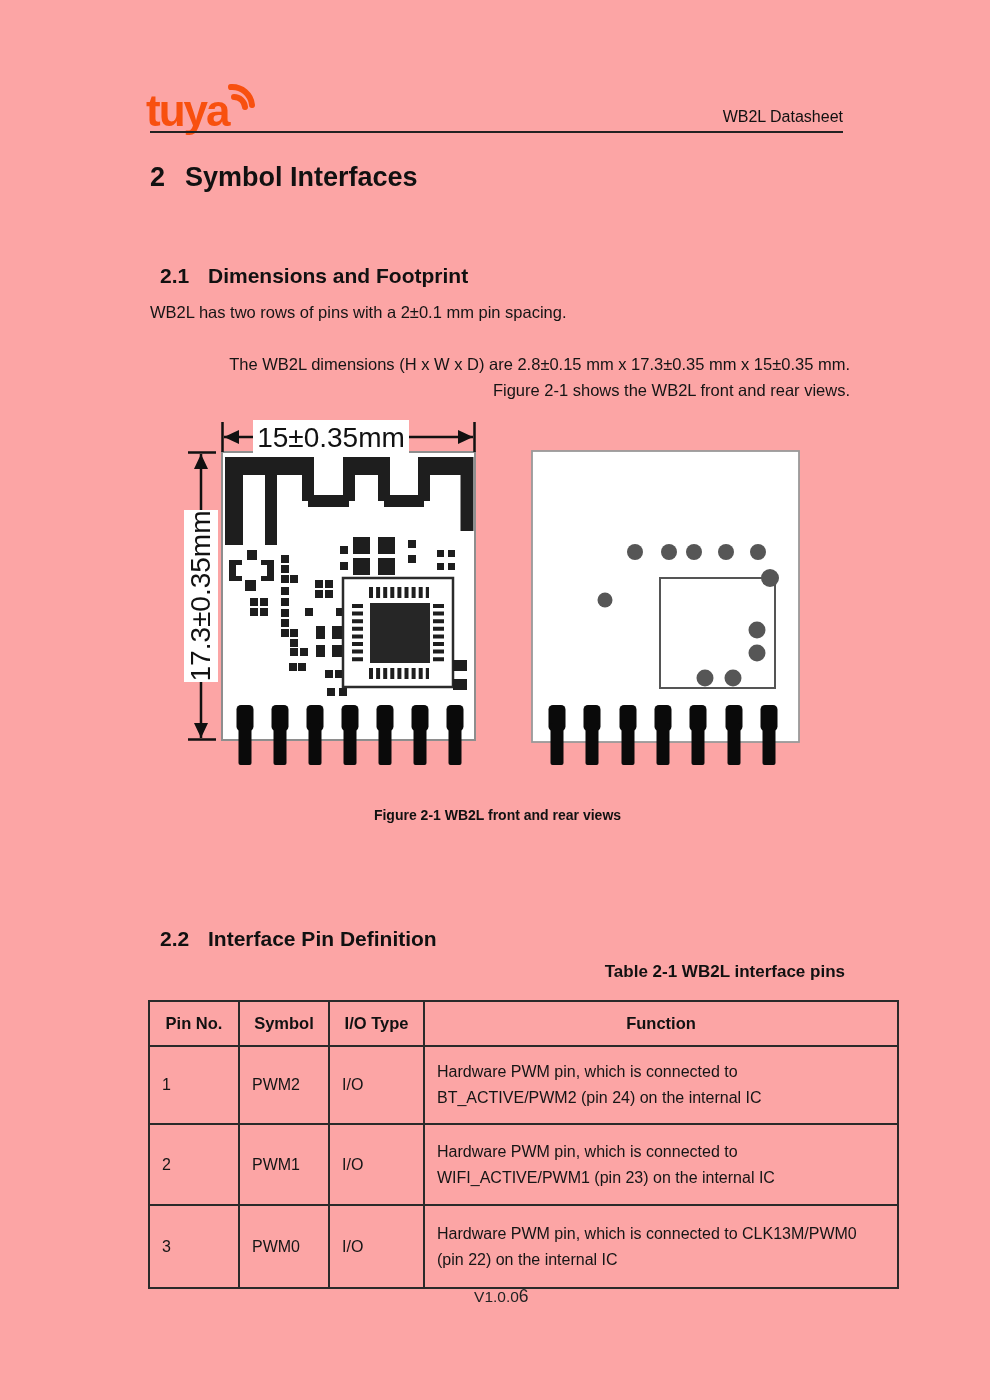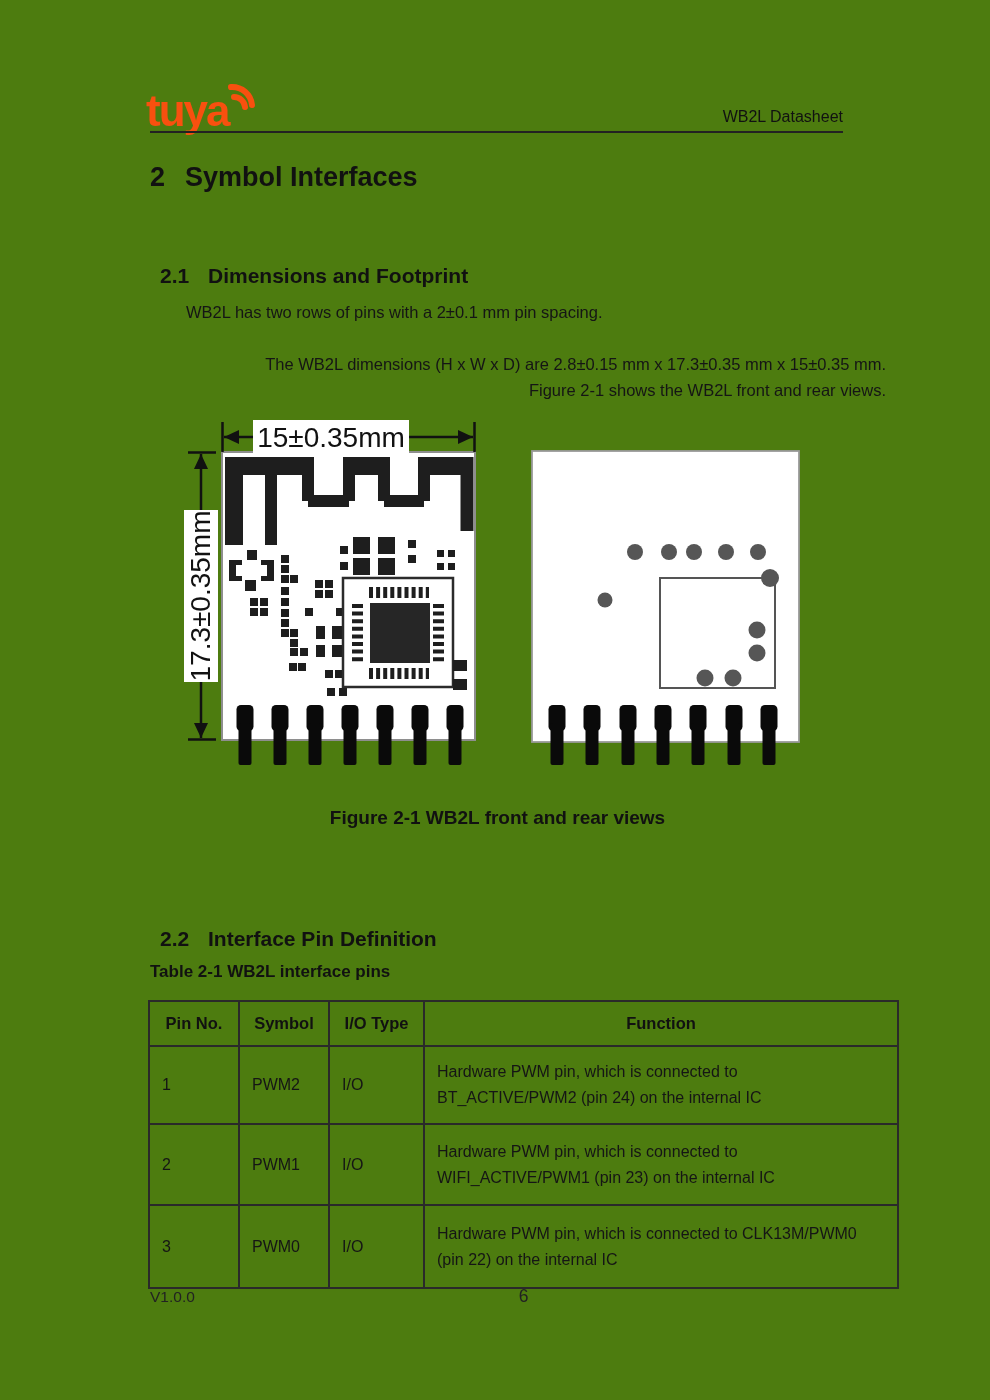--- a/index.html
+++ b/index.html
@@ -1,50 +1,50 @@
 <!DOCTYPE html>
 <html><head>
 <meta charset="utf-8">
 <style>
   html,body{margin:0;padding:0;background:#e8e8e8;}
   .page{
-    position:relative;width:990px;height:1400px;margin:0 auto;background:#4d7c0f;
+    position:relative;width:990px;height:1400px;margin:0 auto;background:#fca5a5;
     font-family:"Liberation Sans", sans-serif;color:#1a1a1a;overflow:hidden;
   }
   .abs{position:absolute;}
   
   .logo-wrap{left:146px;top:76px;width:130px;height:68px;}
   .doc-title{left:150px;top:108px;width:693px;text-align:right;font-size:16px;color:#111;}
   .header-rule{left:150px;top:131px;width:693px;height:2px;background:#222;}
   
   .h1{left:150px;top:162px;font-size:27px;font-weight:bold;color:#111;}
   .h1 .num{display:inline-block;width:35px;}
   .h2{font-size:21px;font-weight:bold;color:#111;margin-top:24px;}
   .h2 .num{display:inline-block;width:48px;}
   .h2-21{left:160px;top:240px;}
   .h2-22{left:160px;top:903px;}
   
-  .body-text{left:150px;width:700px;font-size:16.5px;line-height:26px;color:#151515;white-space:pre-line;margin-left:36px;}
+  .body-text{left:150px;width:700px;font-size:16.5px;line-height:26px;color:#151515;white-space:pre-line;}
   .p1{top:299px;}
   .p2{top:351px;text-align:right;}
   
   .figure-svg{left:150px;top:410px;}
-  .fig-caption{left:150px;top:807px;width:695px;text-align:center;font-size:19px;font-weight:bold;color:#111;}
-  .tbl-caption{left:150px;top:962px;width:695px;text-align:left;font-size:17px;font-weight:bold;color:#111;}
+  .fig-caption{left:150px;top:807px;width:695px;text-align:center;font-size:14px;font-weight:bold;color:#111;}
+  .tbl-caption{left:150px;top:962px;width:695px;text-align:right;font-size:17px;font-weight:bold;color:#111;}
   
   table.pins{position:absolute;left:148px;top:1000px;width:749px;border-collapse:collapse;table-layout:fixed;}
   table.pins th,table.pins td{border:2px solid #2a2a2a;font-size:16px;color:#151515;vertical-align:middle;}
   table.pins th{font-size:16.5px;font-weight:bold;text-align:center;height:41px;color:#111;}
   table.pins td{padding:6px 12px;}
   td.fn{white-space:pre-line;line-height:26px;padding-left:14px;}
   tr.r1 td{height:64px;} tr.r2 td{height:67px;} tr.r3 td{height:69px;}
   
   .footer-company{left:150px;top:1288px;font-size:15.5px;color:#222;}
   .footer-page{left:150px;top:1286px;width:747px;text-align:center;font-size:17.5px;color:#222;}
-  .footer-version{left:150px;top:1288px;width:693px;text-align:left;font-size:15.5px;color:#222;}
+  .footer-version{left:150px;top:1288px;width:693px;text-align:center;font-size:15.5px;color:#222;}
 </style>
 </head>
 <body>
 
 <div class="page">
 
   <div class="abs logo-wrap">
     <svg width="130" height="68" viewBox="0 0 130 68">
       <text x="0" y="50" font-size="44" font-weight="bold" letter-spacing="-2" fill="#F8500F">tuya</text>
       <path d="M 88 21 A 11 11 0 0 1 99 31" fill="none" stroke="#F8500F" stroke-width="6" stroke-linecap="round"></path>

